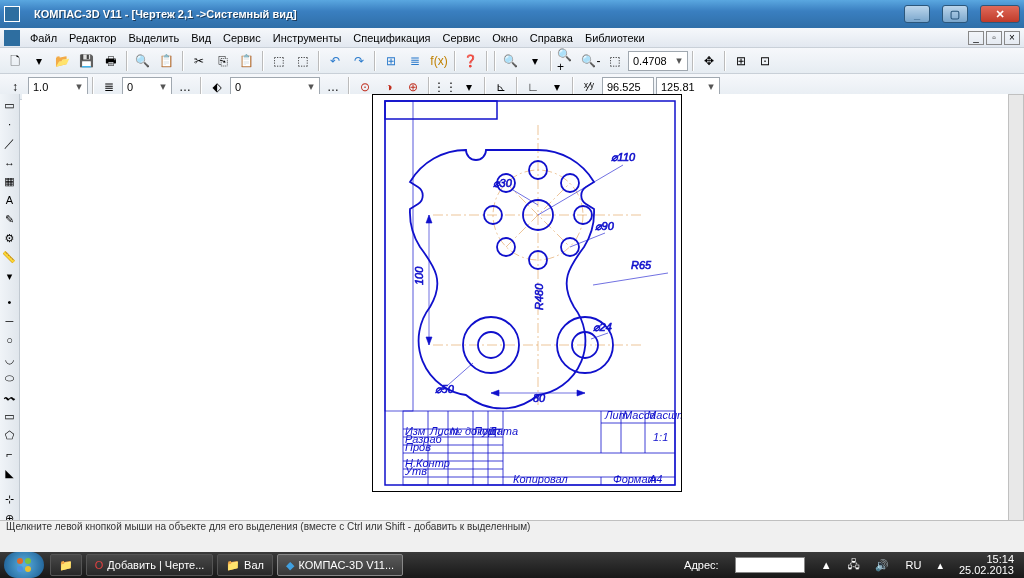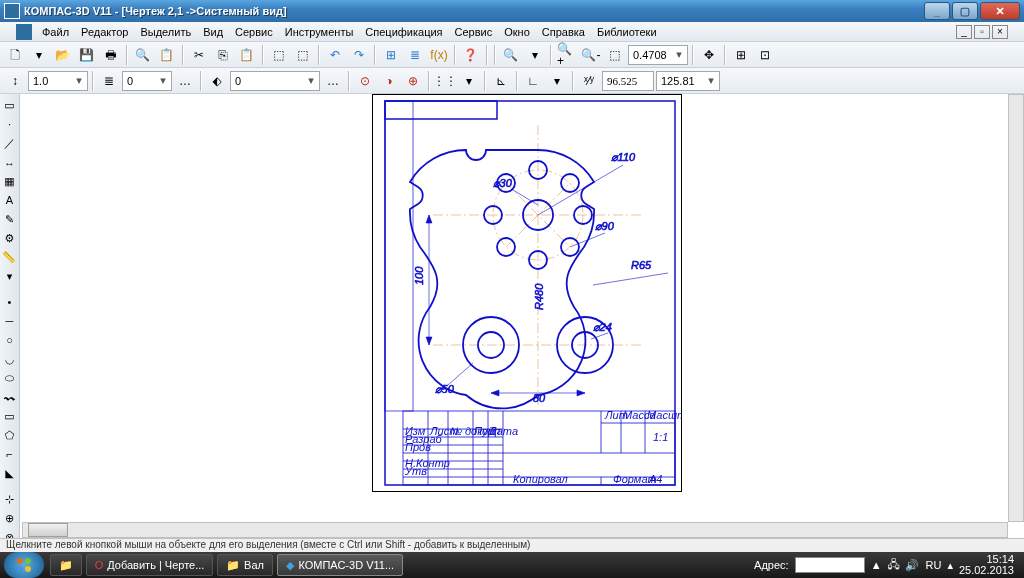--- a/index.html
+++ b/index.html
@@ -1,26 +1,26 @@
 <!DOCTYPE html>
 <html><head>
 <meta charset="utf-8">
 <style>
 * { margin:0; padding:0; box-sizing:border-box; font-family:"Tahoma",sans-serif; font-size:11px; }
 body { width:1024px; height:578px; background:#fff; overflow:hidden; position:relative; }
 
 
-.titlebar { height:22px; background:linear-gradient(#5aa7e0,#3a7fc0 40%,#2f6fa8); color:#fff; display:flex; align-items:center; padding:0 4px; }
+.titlebar { height:28px; background:linear-gradient(#5aa7e0,#3a7fc0 40%,#2f6fa8); color:#fff; display:flex; align-items:center; padding:0 4px;gap:10px; }
 .titlebar .icon { width:16px; height:16px; background:#2e6ea0; border:1px solid #fff; margin-right:4px; }
 .titlebar .title { flex:1; font-weight:bold; text-shadow:1px 1px 0 #1a3a5a; }
 .wbtn { width:26px; height:18px; margin-left:2px; border:1px solid #2b577c; border-radius:3px; background:linear-gradient(#bcd6ec,#7aa6cc); display:flex; align-items:center; justify-content:center; color:#2b577c; font-weight:bold; }
 .wbtn.close { background:linear-gradient(#e06a5a,#c03b2a); color:#fff; width:40px; }
 
 
-.menubar { height:20px; background:linear-gradient(#f6f8fb,#e2e8f0); display:flex; align-items:center; padding:0 16px; border-bottom:1px solid #c9d0d8; }
+.menubar { height:20px; background:linear-gradient(#f6f8fb,#e2e8f0); display:flex; align-items:center; padding:0 4px; border-bottom:1px solid #c9d0d8; }
 .menubar .mdi-icon { width:16px; height:16px; background:#2e6ea0; margin-right:4px; }
 .menubar .item { padding:2px 6px; cursor:default; }
 .menubar .mdi-btns { margin-left:auto; display:flex; }
 .menubar .mdi-btns span { width:16px; height:14px; border:1px solid #888; margin-left:2px; display:flex; align-items:center; justify-content:center; font-size:10px; }
 
 
 .toolbar { height:26px; background:linear-gradient(#f6f8fb,#e6ecf2); border-bottom:1px solid #c9d0d8; display:flex; align-items:center; padding:0 4px; gap:2px; }
 .tbtn { width:22px; height:22px; border:1px solid transparent; display:flex; align-items:center; justify-content:center; border-radius:2px; }
 .tsep { width:2px; height:20px; border-left:1px solid #bbb; border-right:1px solid #fff; margin:0 2px; }
 .combo { height:20px; border:1px solid #a0a8b0; background:#fff; display:flex; align-items:center; padding:0 2px 0 4px;justify-content:flex-end; }
@@ -34,28 +34,28 @@
 
 .canvas { position:absolute; left:22px; top:94px; right:0; bottom:56px; background:#fff; }
 .drawing { position:absolute; left:350px; top:0; width:310px; height:398px; border:1px solid #000; }
 
 
 .hscroll { position:absolute; left:22px; right:16px; bottom:40px; height:16px; background:#e8e8e8; border:1px solid #c0c0c0; display:flex; }
 .hscroll .thumb { width:40px; height:100%; background:linear-gradient(#f0f0f0,#d0d0d0); border:1px solid #a0a0a0; margin-left:5px; }
 .vscroll { position:absolute; right:0; top:94px; bottom:56px; width:16px; background:#e8e8e8; border:1px solid #c0c0c0; }
 
 
-.status { position:absolute; left:0; right:0; bottom:26px; height:14px; background:#f0f0f0; border-top:1px solid #c0c0c0; padding:0 6px; font-size:10px; color:#333; }
+.status { position:absolute; left:0; right:0; bottom:26px; height:32px; background:#f0f0f0; border-top:1px solid #c0c0c0; padding:0 6px; font-size:10px; color:#333; }
 
 
 .taskbar { position:absolute; left:0; right:0; bottom:0; height:26px; background:linear-gradient(#3a3a3a,#181818); display:flex; align-items:center; color:#fff; }
 .start { width:40px; height:26px; background:radial-gradient(circle at 50% 50%,#5ab0e0,#1a5a90); border-radius:13px; margin:0 4px; display:flex; align-items:center; justify-content:center; }
 .task { height:22px; padding:0 8px; margin:0 2px; background:linear-gradient(#484848,#282828); border:1px solid #555; border-radius:2px; display:flex; align-items:center; gap:4px; font-size:10px; max-width:140px; overflow:hidden; white-space:nowrap; }
 .task.active { background:linear-gradient(#5a5a5a,#383838); border-color:#888; }
-.tray { margin-left:auto; display:flex; align-items:center; gap:6px; padding:0 6px; font-size:10px; }
+.tray { margin-left:auto; display:flex; align-items:center; gap:16px; padding:0 6px; font-size:10px; }
 .addr { background:#fff; color:#000; width:70px; height:16px; border:1px solid #888; }
 .clock { text-align:right; line-height:11px; padding-right:4px; }
 
 
 .g { font-size:12px; line-height:1; }
 svg { display:block; }
 </style>
 </head>
 <body>
 
@@ -239,21 +239,21 @@
       <span class="g">∟</span>
     </div>
   <div class="tbtn">
       <span class="g">▾</span>
     </div>
   <div class="tsep"></div>
   <div class="tbtn">
       <span class="g">ˣ⁄ʸ</span>
     </div>
   <div class="combo">
-      <input style="width: 44px; font-family: Liberation Serif, serif;" value="96.525">
+      <input style="width: 44px;" value="96.525">
     </div>
   <div class="combo">
       <input style="width: 44px;" value="125.81">
       <span class="drop">▾</span>
     </div>
 </div>
 
 <div class="palette">
   <div class="pbtn">▭</div>
   <div class="pbtn">·</div>

